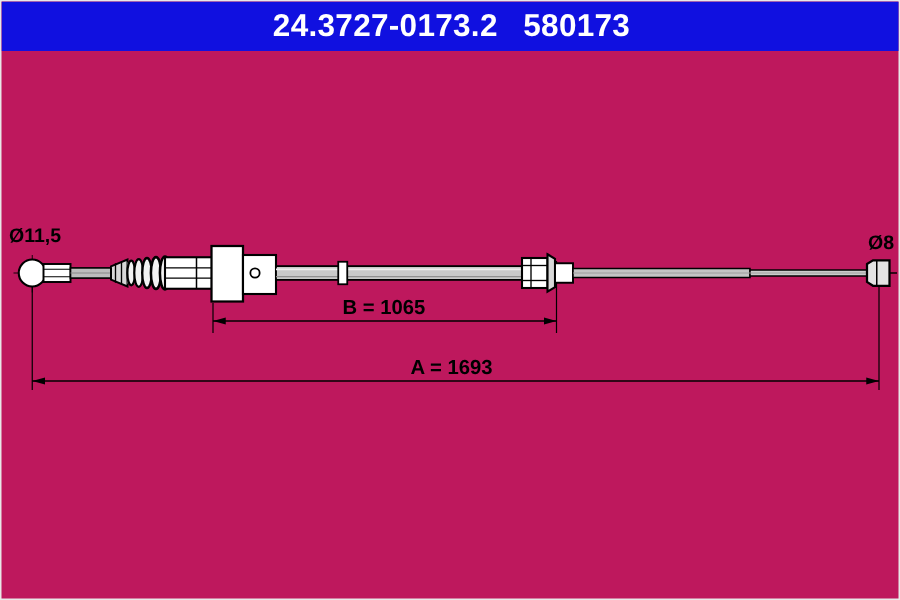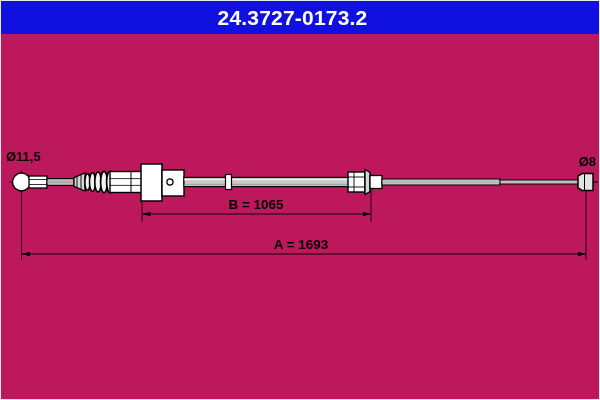--- a/index.html
+++ b/index.html
@@ -70,20 +70,21 @@
   }
 </style>
 </head>
 <body>
 
 <div id="page">
 
   <div id="header-bar">
     <span class="htext">24.3727-0173.2</span>
     <span class="gap"></span>
+    <span class="htext">580173</span>
   </div>
 
   <div id="drawing">
     <svg width="600" height="367" viewBox="0 0 600 367" xmlns="http://www.w3.org/2000/svg">
 
       <g stroke="#000000" stroke-width="0.8" fill="none">
 
         <line x1="20.5" y1="152" x2="20.5" y2="226"></line>
 
         <line x1="585" y1="152" x2="585" y2="226"></line>

